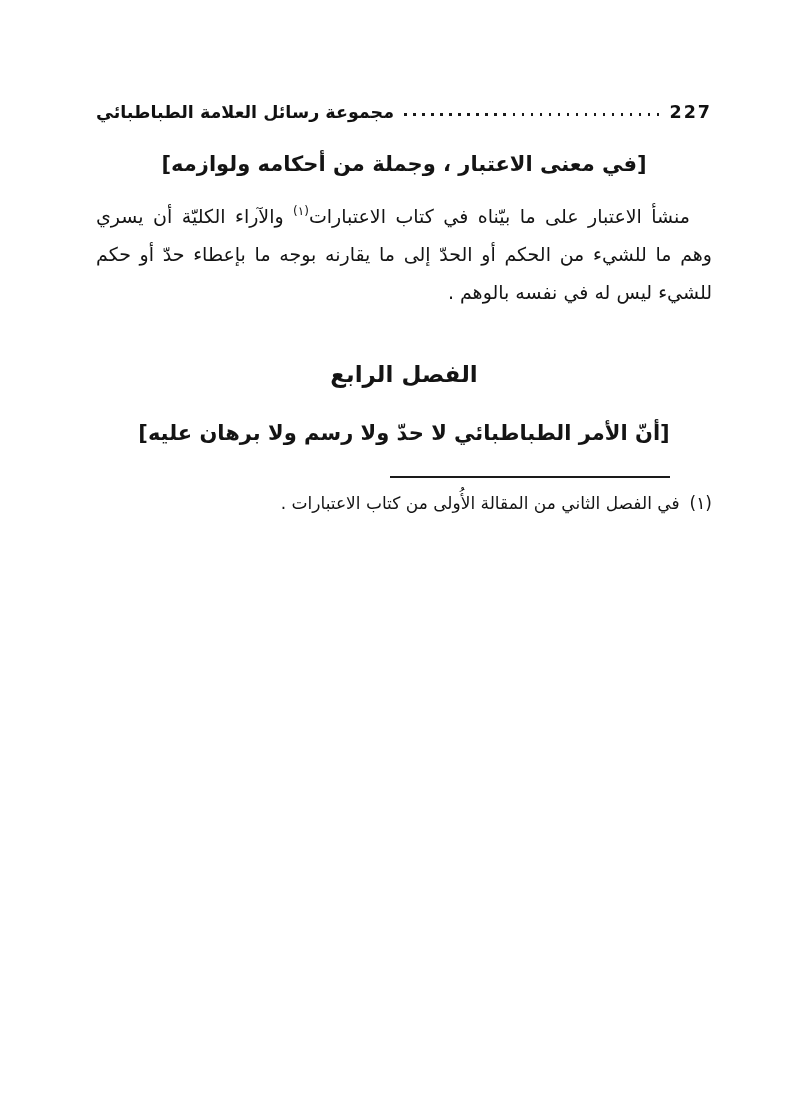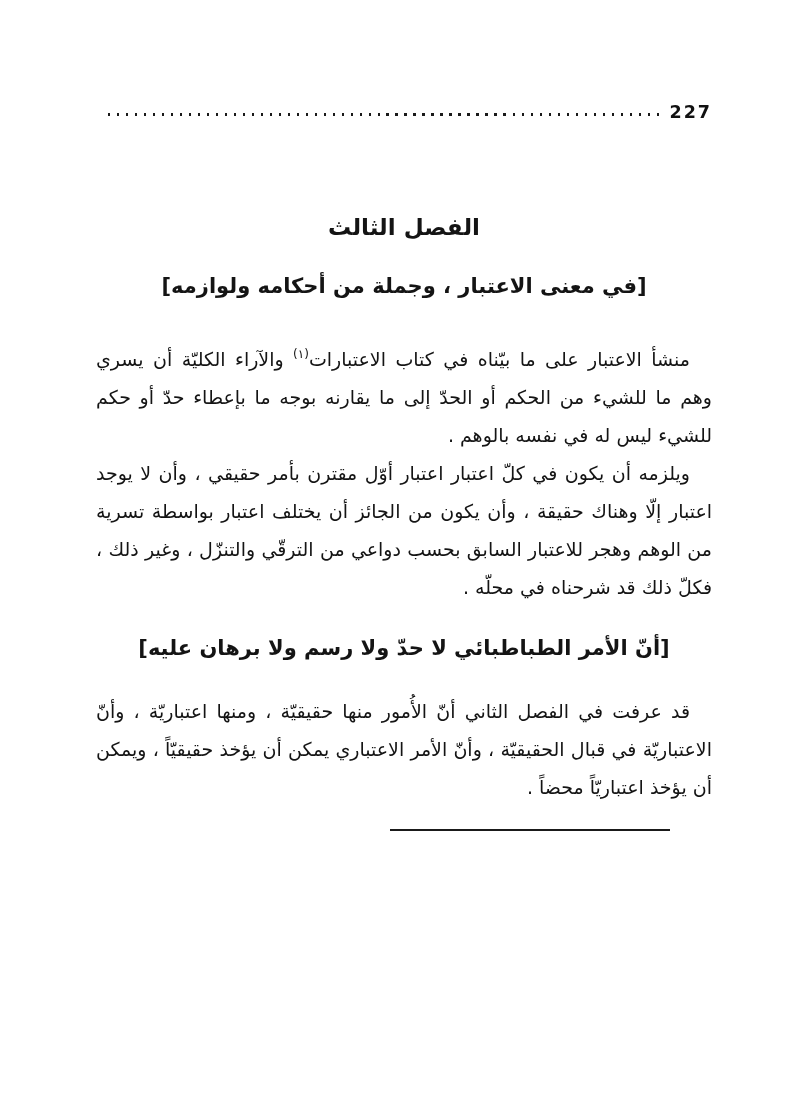--- a/index.html
+++ b/index.html
@@ -48,21 +48,21 @@
   .chapter-title.first { margin-top: 88px; }
   .chapter-title.second { margin-top: 46px; }
   .chapter-subtitle {
     text-align: center;
     font-weight: bold;
     font-size: 21px;
     line-height: 40px;
     margin: 22px 0 0 0;
   }
   
-  .body-text { margin-top: 34px; }
+  .body-text { margin-top: 13px; }
   .body-text p {
     margin: 0;
     font-size: 19px;
     line-height: 38px;
     text-align: justify;
     text-indent: 22px;
   }
   sup.note-ref {
     font-size: 12px;
     line-height: 0;
@@ -87,33 +87,33 @@
   .footnote-line .marker { margin-left: 10px; }
 </style>
 </head>
 <body>
 
 <div class="page">
 
   <div class="running-header">
     <span class="num">227</span>
     <span class="dot-leader"></span>
+    <span class="title">مجموعة رسائل العلامة الطباطبائي</span>
   </div>
 
-  <h1 class="chapter-title first">الفصل الثالث</h1>
   <h2 class="chapter-subtitle">[في معنى الاعتبار ، وجملة من أحكامه ولوازمه]</h2>
 
   <div class="body-text">
     <p><span>منشأ الاعتبار على ما بيّناه في كتاب الاعتبارات</span><sup class="note-ref">(١)</sup><span> والآراء الكليّة أن يسري وهم ما للشيء من الحكم أو الحدّ إلى ما يقارنه بوجه ما بإعطاء حدّ أو حكم للشيء ليس له في نفسه بالوهم .</span></p>
-    <p>ويلزمه أن يكون في كلّ اعتبار اعتبار أوّل مقترن بأمر حقيقي ، وأن لا يوجد اعتبار إلّا وهناك حقيقة ، وأن يكون من الجائز أن يختلف اعتبار بواسطة تسرية من الوهم وهجر للاعتبار السابق بحسب دواعي من الترقّي والتنزّل ، وغير ذلك ، فكلّ ذلك قد شرحناه في محلّه .</p>
   </div>
 
+  <h1 class="chapter-title second">الفصل الرابع</h1>
   <h2 class="chapter-subtitle">[أنّ الأمر الطباطبائي لا حدّ ولا رسم ولا برهان عليه]</h2>
 
-  <div class="body-text second-body">
-    <p>قد عرفت في الفصل الثاني أنّ الأُمور منها حقيقيّة ، ومنها اعتباريّة ، وأنّ الاعتباريّة في قبال الحقيقيّة ، وأنّ الأمر الاعتباري يمكن أن يؤخذ حقيقيّاً ، ويمكن أن يؤخذ اعتباريّاً محضاً .</p>
-  </div>
 
   <div class="footnote-area">
     <div class="footnote-rule"></div>
+    <div class="footnote-line">
+      <span class="marker">(١)</span><span>في الفصل الثاني من المقالة الأُولى من كتاب الاعتبارات .</span>
+    </div>
   </div>
 
 </div>
 
 </body></html>

